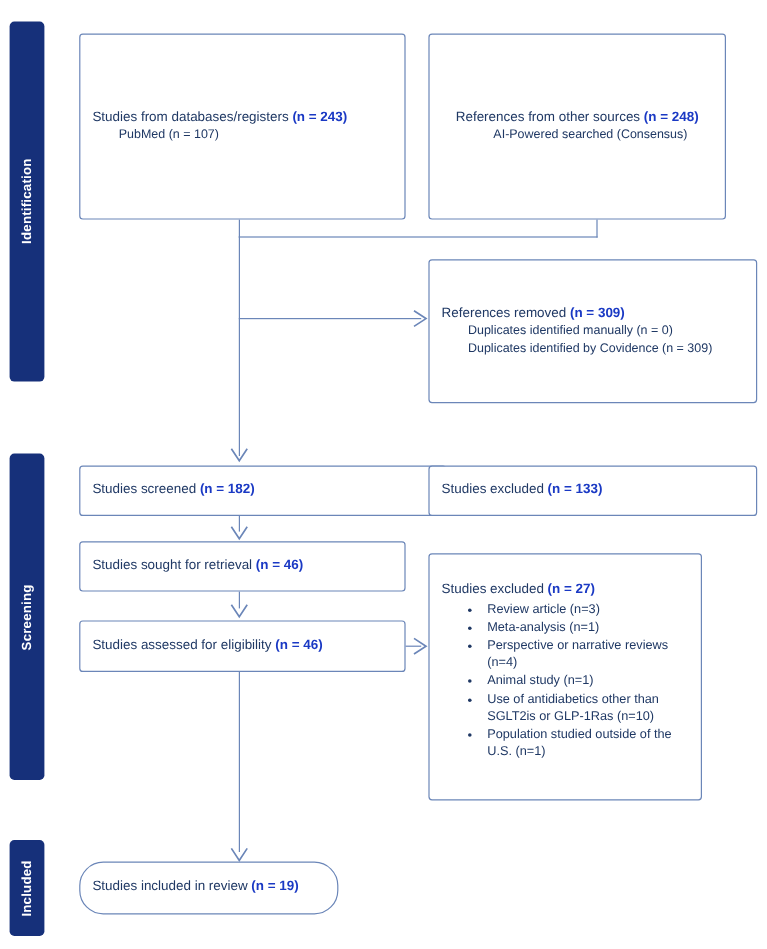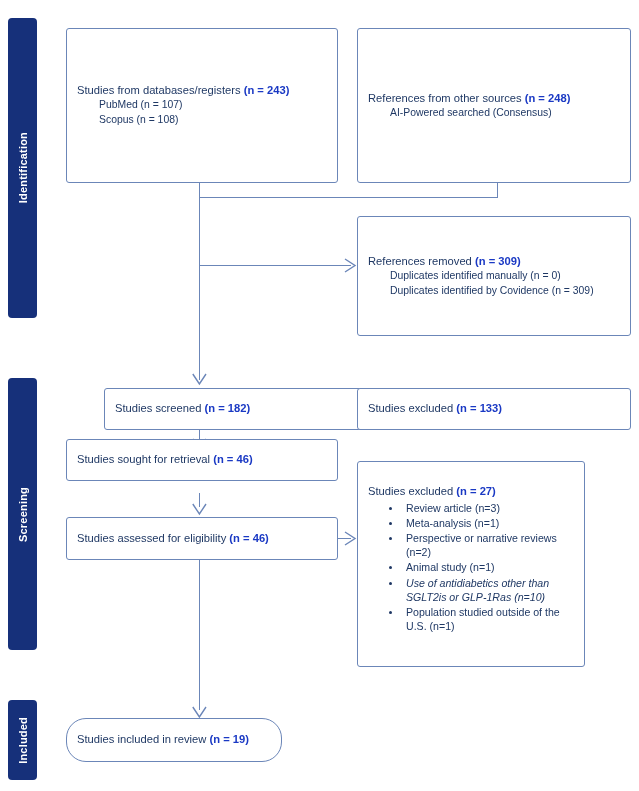--- a/index.html
+++ b/index.html
@@ -161,26 +161,25 @@
     <path d="M0.8 2 L7.4 12 L14 2" fill="none" stroke="#6b86b8" stroke-width="1.4"></path>
   </svg>
 
   <div class="flow-box" style="left:66px; top:28px; width:272px; height:155px;">
     <div class="box-inner">
       <div class="box-title">
         <span>Studies from databases/registers </span><span class="count">(n = 243)</span>
       </div>
       <ul class="sub-list">
         <li>PubMed (n = 107)</li>
-        <li>Scopus (n = 108)</li>
-      </ul>
-    </div>
-  </div>
-
-  <div class="flow-box" style="left:357px; top:28px; width:274px; height:155px;">
+      </ul>
+    </div>
+  </div>
+
+  <div class="flow-box" style="left:357px; top:28px; width:248px; height:155px;text-align:center;">
     <div class="box-inner">
       <div class="box-title">
         <span>References from other sources </span><span class="count">(n = 248)</span>
       </div>
       <ul class="sub-list">
         <li>AI-Powered searched (Consensus)</li>
       </ul>
     </div>
   </div>
 
@@ -189,37 +188,37 @@
       <div class="box-title">
         <span>References removed </span><span class="count">(n = 309)</span>
       </div>
       <ul class="sub-list">
         <li>Duplicates identified manually (n = 0)</li>
         <li>Duplicates identified by Covidence (n = 309)</li>
       </ul>
     </div>
   </div>
 
-  <div class="flow-box" style="left:66px; top:388px; width:306px; height:42px;margin-left:38px;">
+  <div class="flow-box" style="left:66px; top:388px; width:306px; height:42px;">
     <div class="box-inner">
       <div class="box-title">
         <span>Studies screened </span><span class="count">(n = 182)</span>
       </div>
     </div>
   </div>
 
   <div class="flow-box" style="left:357px; top:388px; width:274px; height:42px;">
     <div class="box-inner">
       <div class="box-title">
         <span>Studies excluded </span><span class="count">(n = 133)</span>
       </div>
     </div>
   </div>
 
-  <div class="flow-box" style="left:66px; top:439px; width:272px; height:42px;">
+  <div class="flow-box" style="left:66px; top:451px; width:272px; height:42px;">
     <div class="box-inner">
       <div class="box-title">
         <span>Studies sought for retrieval </span><span class="count">(n = 46)</span>
       </div>
     </div>
   </div>
 
   <div class="flow-box" style="left:66px; top:517px; width:272px; height:43px;justify-content:center;">
     <div class="box-inner">
       <div class="box-title">
@@ -229,23 +228,23 @@
   </div>
 
   <div class="flow-box" style="left:357px; top:461px; width:228px; height:206px; justify-content:flex-start;">
     <div class="box-inner" style="padding-top:22px;">
       <div class="box-title">
         <span>Studies excluded </span><span class="count">(n = 27)</span>
       </div>
       <ul class="bullet-list">
         <li>Review article (n=3)</li>
         <li>Meta-analysis (n=1)</li>
-        <li>Perspective or narrative reviews (n=2)</li>
+        <li>Perspective or narrative reviews (n=4)</li>
         <li>Animal study (n=1)</li>
-        <li style="white-space:normal;font-style:italic;">Use of antidiabetics other than SGLT2is or GLP-1Ras (n=10)</li>
+        <li style="white-space:normal;">Use of antidiabetics other than SGLT2is or GLP-1Ras (n=10)</li>
         <li style="white-space:normal;">Population studied outside of the U.S. (n=1)</li>
       </ul>
     </div>
   </div>
 
   <div class="flow-box" style="left:66px; top:718px; width:216px; height:44px;border-radius:20px;">
     <div class="box-inner">
       <div class="box-title">
         <span>Studies included in review </span><span class="count">(n = 19)</span>
       </div>

